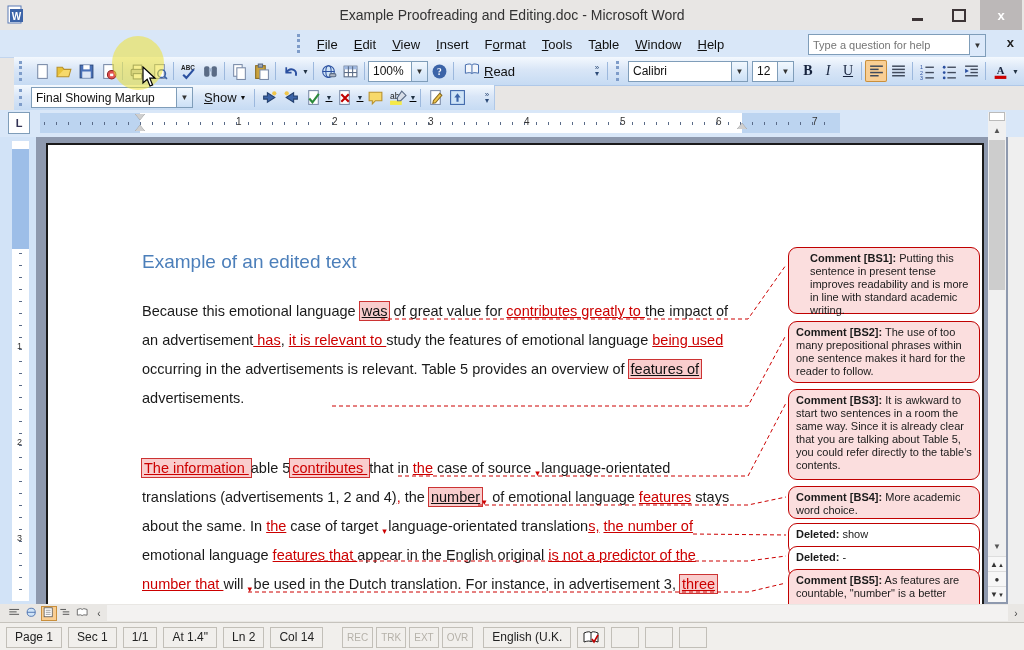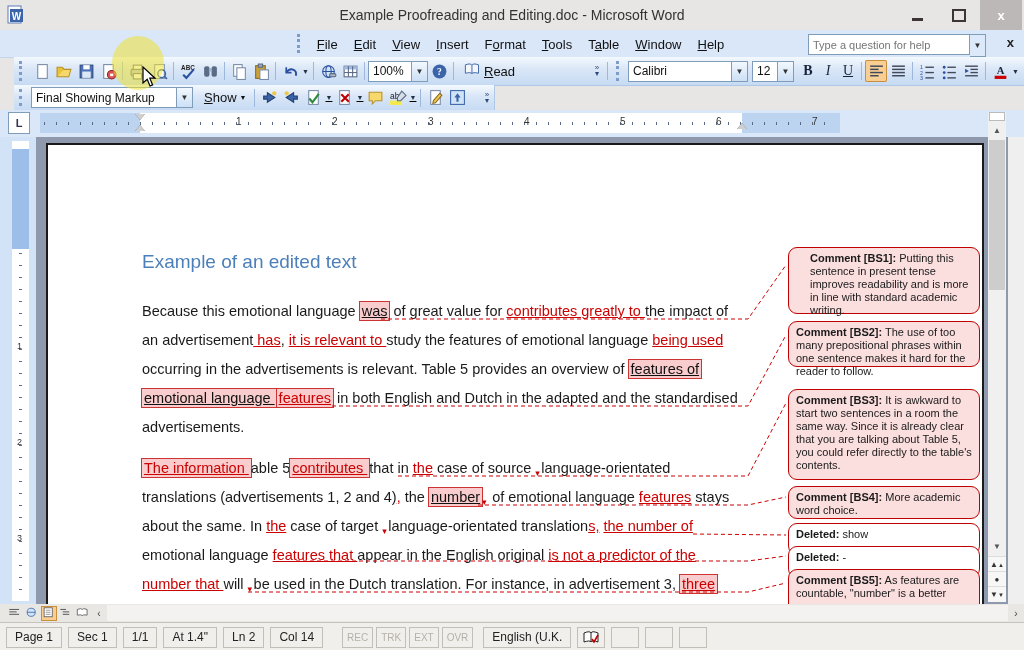--- a/index.html
+++ b/index.html
@@ -434,21 +434,20 @@
     </div>
     <div id="right-strip"></div>
 
     <div id="page">
       <div id="doc-heading">Example of an edited text</div>
       <div id="doc-body">
           <div class="para" style="top: 152px;">
             <div class="dline"><span class="run">Because this emotional language </span><span class="run anchor">was</span><span class="run"> of great value for </span><span class="run ins">contributes greatly to </span><span class="run">the impact of</span></div>
             <div class="dline"><span class="run">an advertisement</span><span class="run ins"> has</span><span class="run">, </span><span class="run ins">it is relevant to </span><span class="run">study the features of emotional language </span><span class="run ins">being used</span></div>
             <div class="dline"><span class="run">occurring in the advertisements is relevant. Table 5 provides an overview of </span><span class="run anchor">features of</span></div>
-            <div class="dline"><span class="run anchor">emotional language </span><span class="run anchor ins">features</span><span class="run"> in both English and Dutch in the adapted and the standardised</span></div>
             <div class="dline"><span class="run">advertisements.</span></div>
           </div>
           <div class="para" style="top: 309px;">
             <div class="dline"><span class="run anchor ins">The information </span><span class="run">able 5</span><span class="run anchor ins">contributes </span><span class="run">that in </span><span class="run ins">the</span><span class="run"> case of source </span><span class="mark">▾</span><span class="run">language-orientated</span></div>
             <div class="dline"><span class="run">translations (advertisements 1, 2 and 4)</span><span class="run ins">,</span><span class="run"> the </span><span class="run anchor">number</span><span class="mark">▾</span><span class="run"> of emotional language </span><span class="run ins">features</span><span class="run"> stays</span></div>
             <div class="dline"><span class="run">about the same. In </span><span class="run ins">the</span><span class="run"> case of target </span><span class="mark">▾</span><span class="run">language-orientated translation</span><span class="run ins">s,</span><span class="run"> </span><span class="run ins">the number of</span></div>
             <div class="dline"><span class="run">emotional language </span><span class="run ins">features that </span><span class="run">appear in the English original </span><span class="run ins">is not a predictor of the</span></div>
             <div class="dline"><span class="run ins">number that </span><span class="run">will </span><span class="mark">▾</span><span class="run">be used in the Dutch translation. For instance, in advertisement 3, </span><span class="run anchor ins">three</span></div>
           </div>
         </div>
@@ -456,21 +455,21 @@
           <polyline points="333,174 700,174 738,120" fill="none" stroke="#CC0000" stroke-width="1" stroke-dasharray="4 3"></polyline>
           <polyline points="284,261 700,261 738,190" fill="none" stroke="#CC0000" stroke-width="1" stroke-dasharray="4 3"></polyline>
           <polyline points="350,331 700,331 738,258" fill="none" stroke="#CC0000" stroke-width="1" stroke-dasharray="4 3"></polyline>
           <polyline points="430,360 700,360 738,352" fill="none" stroke="#CC0000" stroke-width="1" stroke-dasharray="4 3"></polyline>
           <polyline points="645,389 738,390" fill="none" stroke="#CC0000" stroke-width="1" stroke-dasharray="4 3"></polyline>
           <polyline points="248,416 700,416 738,411" fill="none" stroke="#CC0000" stroke-width="1" stroke-dasharray="4 3"></polyline>
           <polyline points="200,447 700,447 738,438" fill="none" stroke="#CC0000" stroke-width="1" stroke-dasharray="4 3"></polyline>
         </svg>
       <div id="balloons">
           <div class="balloon" style="top: 102px; height: 67px; padding-left: 21px;"><b>Comment [BS1]:</b><span> Putting this sentence in present tense improves readability and is more in line with standard academic writing.</span></div>
-          <div class="balloon" style="top: 176px; height: 46px;"><b>Comment [BS2]:</b><span> The use of too many prepositional phrases within one sentence makes it hard for the reader to follow.</span></div>
+          <div class="balloon" style="top: 176px; height: 62px;"><b>Comment [BS2]:</b><span> The use of too many prepositional phrases within one sentence makes it hard for the reader to follow.</span></div>
           <div class="balloon" style="top: 244px; height: 91px;"><b>Comment [BS3]:</b><span> It is awkward to start two sentences in a room the same way. Since it is already clear that you are talking about Table 5, you could refer directly to the table's contents.</span></div>
           <div class="balloon" style="top: 341px; height: 33px;"><b>Comment [BS4]:</b><span> More academic word choice.</span></div>
           <div class="balloon deleted" style="top: 378px; height: 32px;"><b>Deleted:</b><span> show</span></div>
           <div class="balloon deleted" style="top: 401px; height: 32px;"><b>Deleted:</b><span> -</span></div>
           <div class="balloon" style="top: 424px; height: 60px;"><b>Comment [BS5]:</b><span> As features are countable, "number" is a better</span></div>
         </div>
     </div>
   </div>
 
   <div id="vscroll">

